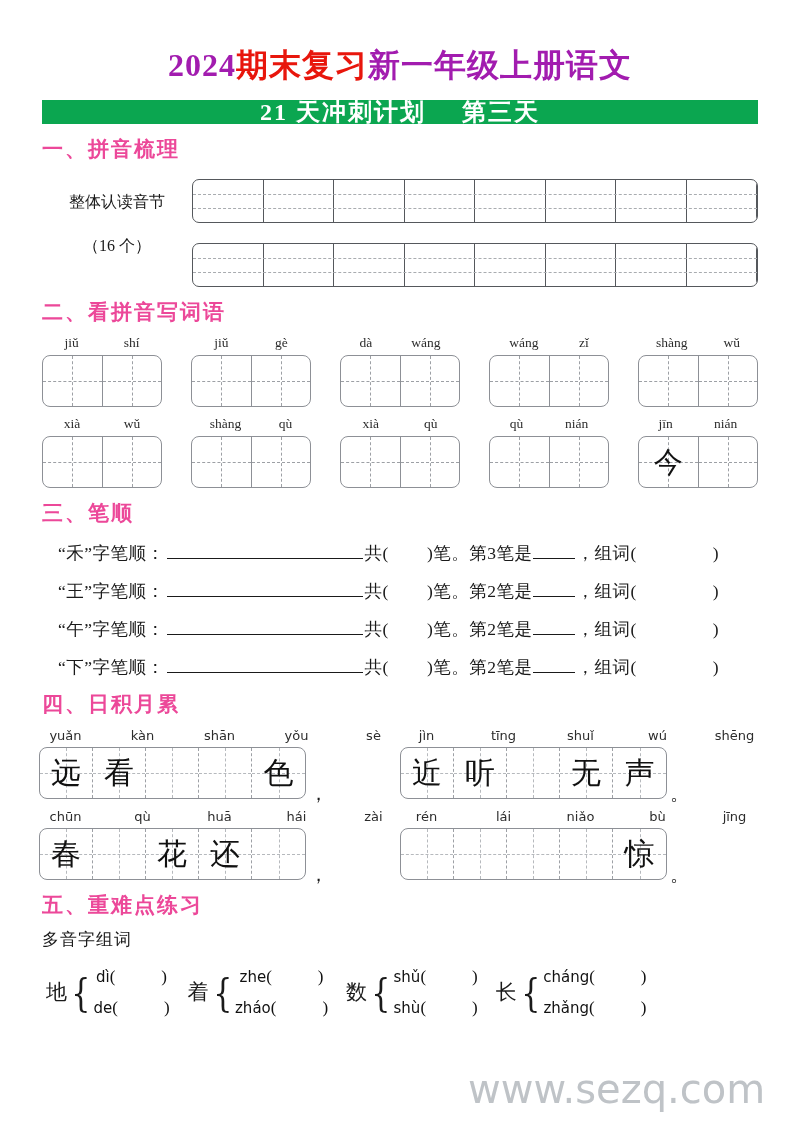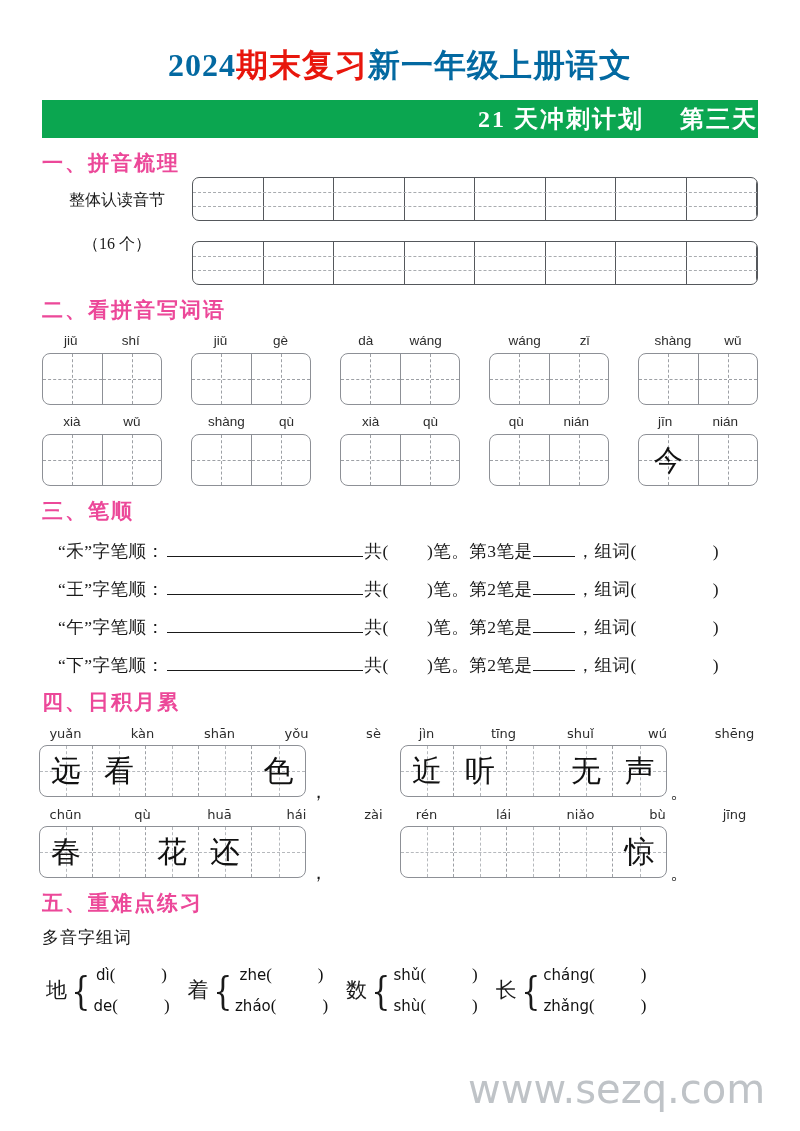--- a/index.html
+++ b/index.html
@@ -31,33 +31,33 @@
     justify-content: center;
     white-space: nowrap;
     padding-top: 44px;
     height: 46px;
   }
   .title-part {
     font-family: "Liberation Serif", "DejaVu Serif", serif;
     font-weight: bold;
     font-size: 32px;
     letter-spacing: 1px;
-    color: #0369a1;
+    color: #a21caf;
   }
   .title-part.red { color: #e8160c; }
   .title-part.light { font-weight: normal; }
 
   
   .banner {
     margin-top: 10px;
-    height: 38px;
+    height: 24px;
     background: #0BA650;
     display: flex;
     align-items: center;
-    justify-content: flex-end;
+    justify-content: center;
     white-space: nowrap;
   }
   .banner-text {
     color: #ffffff;
     font-size: 24px;
     font-weight: bold;
     letter-spacing: 2px;
   }
   .banner-gap { display: inline-block; width: 36px; }
 
@@ -72,21 +72,21 @@
   .sub-head {
     font-size: 17px;
     margin: 9px 0 0 0;
     letter-spacing: 1px;
   }
 
   
   .s1-wrap {
     display: flex;
     align-items: flex-start;
-    margin-top: 0;
+    margin-top: 16px;
   }
   .s1-label {
     width: 150px;
     flex: 0 0 150px;
     text-align: center;
     font-size: 16px;
     line-height: 22px;
     padding-top: 12px;
   }
   .s1-label .count { display: block; margin-top: 22px; }
@@ -119,21 +119,21 @@
   
   .s2-row {
     display: flex;
     justify-content: space-between;
     margin-top: 8px;
   }
   .s2-item { width: 120px; }
   .py-line {
     display: flex;
     justify-content: space-around;
-    font-family: Liberation Sans, sans-serif;
+    font-family: Liberation Serif, serif;
     font-size: 13.5px;
     color: #2c2c2c;
     margin-bottom: 4px;
     height: 17px;
     line-height: 17px;
   }
   .tzg {
     display: flex;
     height: 52px;
     border: 1.2px solid #8d9096;

